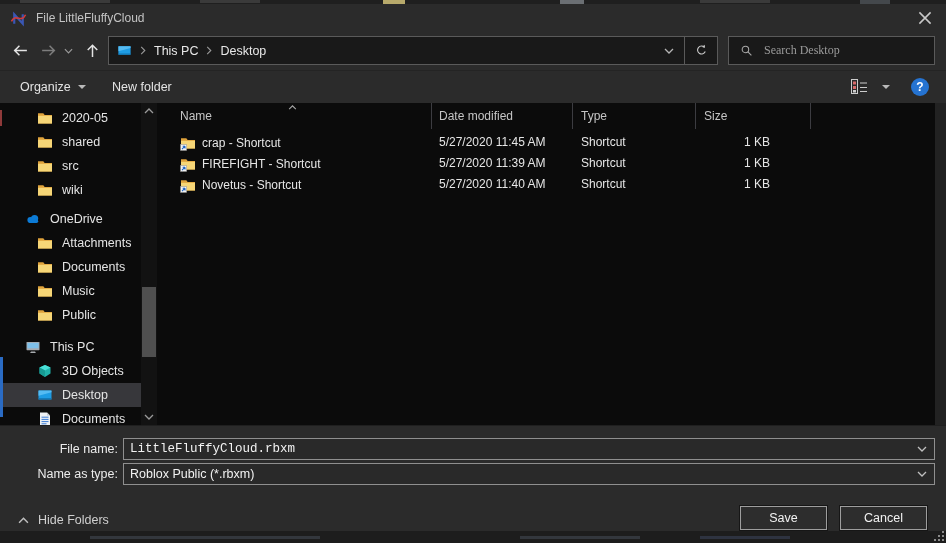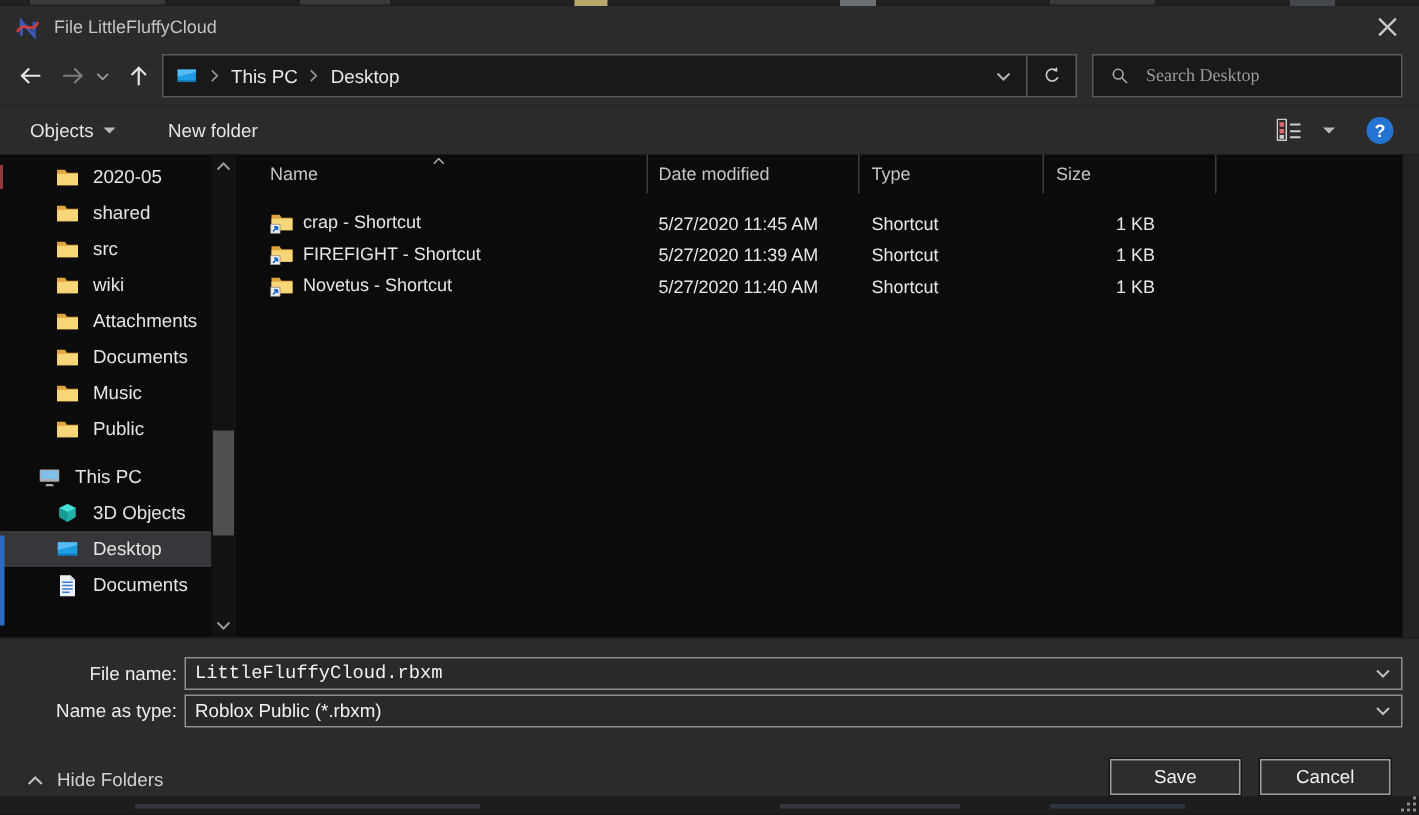--- a/index.html
+++ b/index.html
@@ -62,21 +62,21 @@
   
   .list{position:absolute;left:160px;top:0;width:775px;height:322px}
   .list-header{display:flex;height:26px;color:#c5c5c5}
   .hcell{display:flex;align-items:center;box-sizing:border-box;border-right:1px solid #3c3c41;position:relative;padding-left:8px}
   .hcell.name{width:272px;padding-left:20px}
   .hcell.date{width:141px;padding-left:7px}
   .hcell.type{width:123px}
   .hcell.size{width:115px}
   .sort-caret{position:absolute;left:128px;top:2px;width:9px;height:5px;color:#a8a8a8}
   .rows{padding-top:6px}
-  .frow{display:flex;height:21px;align-items:flex-end;color:#e6e6e6}
+  .frow{display:flex;height:21px;align-items:flex-start;color:#e6e6e6}
   .fcell{box-sizing:border-box;white-space:nowrap;overflow:hidden}
   .fcell.name{width:272px;padding-left:20px;display:flex;align-items:center}
   .fcell.name .ic16{margin-right:6px}
   .fcell.date{width:141px;padding-left:7px}
   .fcell.type{width:123px;padding-left:8px}
   .fcell.size{width:115px;text-align:right;padding-right:41px}
   
   .bottom{position:absolute;left:0;top:425px;width:946px;height:123px;background:#2b2b2b;border-top:1px solid #1f1f1f;box-sizing:border-box}
   .form-row{position:absolute;left:0;width:946px;height:22px;display:flex;align-items:center}
   .form-label{position:absolute;left:0;width:118px;text-align:right;color:#ececec;font-size:12.5px}
@@ -250,21 +250,21 @@
     <div class="searchbox">
       <svg class="mag">
           <use href="#i-search"></use>
         </svg>
       <input type="text" placeholder="Search Desktop" style="">
     </div>
   </div>
 
   <div class="toolbar">
     <div class="tb-item" style="left:20px">
-      <span>Objects</span>
+      <span>Organize</span>
       <span class="caret-down"></span>
     </div>
     <div class="tb-item" style="left:112px">
       <span>New folder</span>
     </div>
     <svg class="view-ic">
         <use href="#i-view"></use>
       </svg>
     <span class="caret-down view-caret"></span>
     <div class="help-circle">?</div>
@@ -289,20 +289,26 @@
         <svg class="ic16">
             <use href="#i-folder"></use>
           </svg>
         <span>src</span>
       </div>
       <div class="side-item lv2">
         <svg class="ic16">
             <use href="#i-folder"></use>
           </svg>
         <span>wiki</span>
+      </div>
+      <div class="side-item lv1 gap4">
+        <svg class="ic16">
+            <use href="#i-cloud"></use>
+          </svg>
+        <span>OneDrive</span>
       </div>
       <div class="side-item lv2">
         <svg class="ic16">
             <use href="#i-folder"></use>
           </svg>
         <span>Attachments</span>
       </div>
       <div class="side-item lv2">
         <svg class="ic16">
             <use href="#i-folder"></use>

